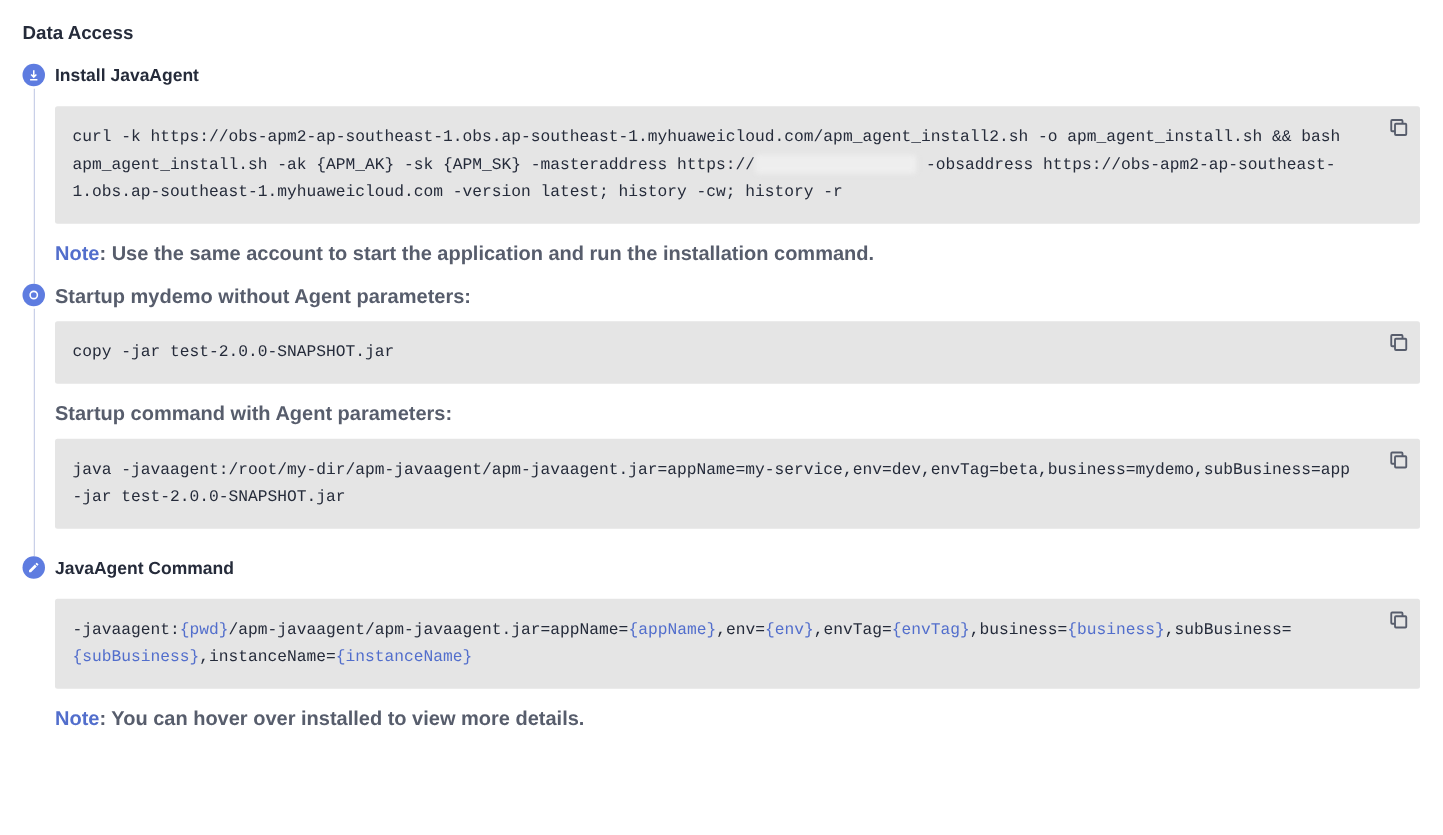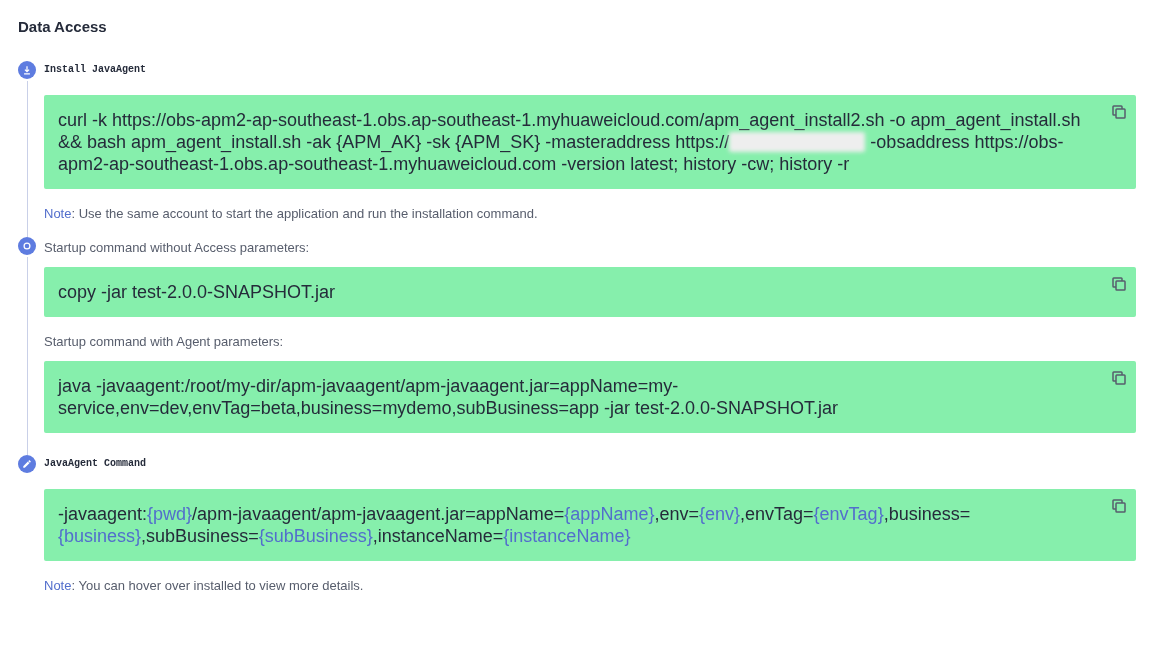--- a/index.html
+++ b/index.html
@@ -7,21 +7,21 @@
     font-family: -apple-system, BlinkMacSystemFont, "Segoe UI", Helvetica, Arial, sans-serif;
     font-size: 13px;
     color: #252b3a;
     background: #fff;
     padding: 12px 18px 18px 18px;
   }
   .page-title {
     font-size: 15px;
     font-weight: 600;
     color: #252b3a;
-    margin-bottom: 26px;
+    margin-bottom: 16px;
     margin-top: 6px;
   }
   .steps { position: relative; }
   .step {
     position: relative;
     padding-left: 26px;
     padding-bottom: 8px;
   }
   .step::before {
     content: "";
@@ -40,44 +40,44 @@
     width: 18px;
     height: 18px;
     border-radius: 50%;
     background: #5e7ce0;
     display: flex;
     align-items: center;
     justify-content: center;
   }
   .step-marker svg { width: 10px; height: 10px; }
   .step-title {
-    font-size: 10px;
+    font-size: 14px;
     font-weight: 600;
     color: #252b3a;
     line-height: 18px;
     margin-bottom: 16px;
-    font-family: Liberation Mono, monospace;
   }
   .step-text {
     color: #575d6c;
-    font-size: 13px;
+    font-size: 16px;
     line-height: 22px;
     margin-bottom: 4px;
+    font-weight: bold;
   }
   .note-label { color: #526ecc; }
   .code-block {
     position: relative;
-    background: #86efac;
+    background: #e5e5e5;
     border-radius: 2px;
     padding: 14px 50px 14px 14px;
     margin: 8px 0 14px 0;
     color: #252b3a;
     line-height: 22px;
-    font-size: 18px;
-    font-family: Liberation Sans, sans-serif;
+    font-size: 13px;
+    font-family: Liberation Mono, monospace;
     word-break: break-word;
   }
   .copy-btn {
     position: absolute;
     top: 8px;
     right: 8px;
     width: 18px;
     height: 18px;
     cursor: pointer;
     color: #575d6c;
@@ -119,21 +119,21 @@
     </div>
   </div>
 
   <div class="step">
     <div class="step-marker">
       <svg viewBox="0 0 24 24" fill="none" stroke="#fff" stroke-width="3">
           <circle cx="12" cy="12" r="7"></circle>
           <circle cx="12" cy="12" r="2" fill="#5e7ce0" stroke="none"></circle>
         </svg>
     </div>
-    <div class="step-text">Startup command without Access parameters:</div>
+    <div class="step-text">Startup mydemo without Agent parameters:</div>
     <div class="code-block">
       <span class="copy-btn">
         <svg viewBox="0 0 24 24" fill="none" stroke="currentColor" stroke-width="2">
             <rect x="8" y="8" width="12" height="12" rx="1"></rect>
             <path d="M16 8V5a1 1 0 0 0-1-1H5a1 1 0 0 0-1 1v10a1 1 0 0 0 1 1h3"></path>
           </svg>
       </span>
       <span>copy -jar test-2.0.0-SNAPSHOT.jar</span>
     </div>
     <div class="step-text">Startup command with Agent parameters:</div>

